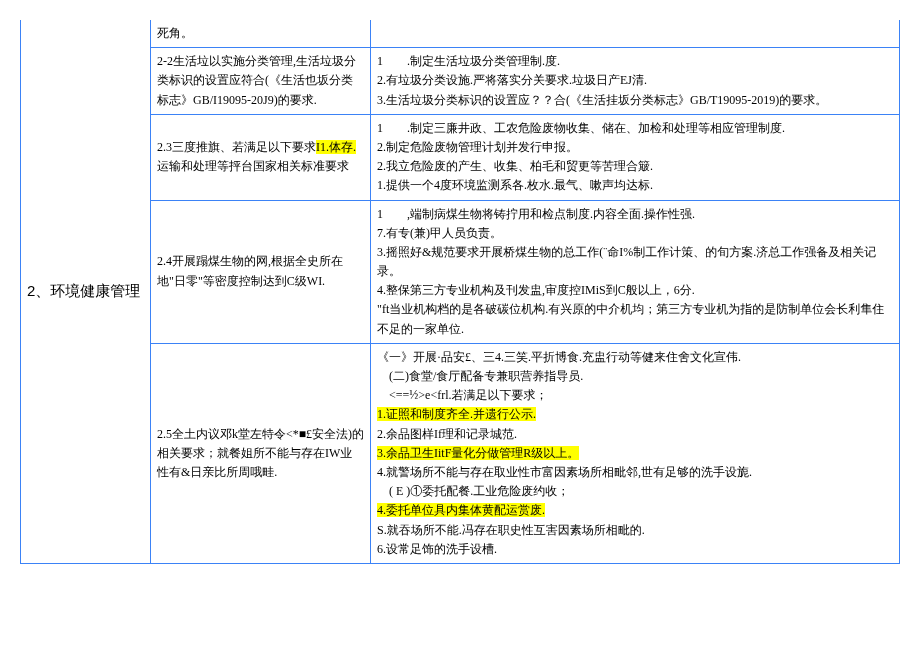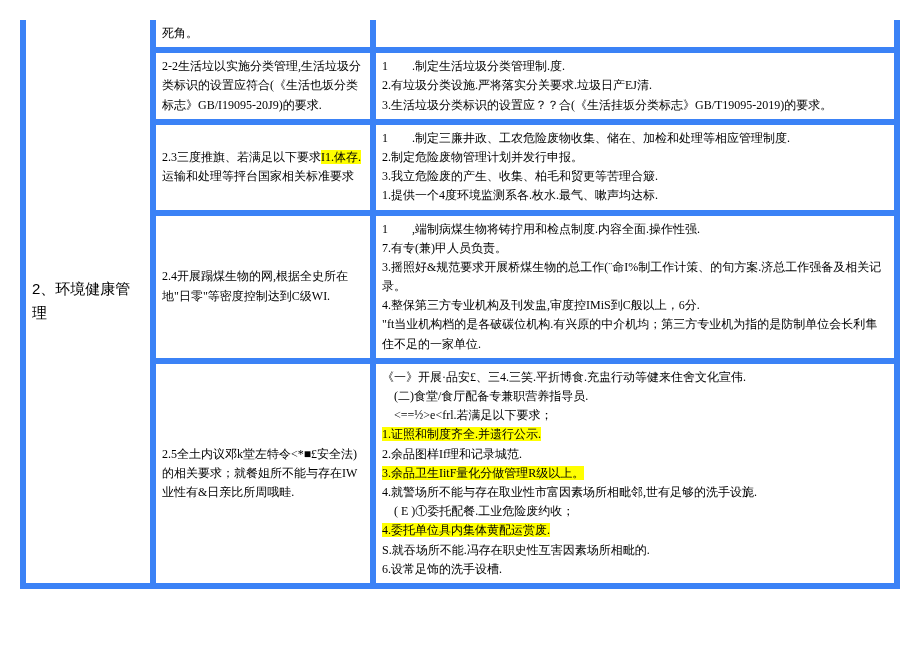--- a/index.html
+++ b/index.html
@@ -9,21 +9,21 @@
     font-size: 12px;
     color: #000;
     background: #fff;
   }
   table {
     border-collapse: collapse;
     width: 880px;
     table-layout: fixed;
   }
   td {
-    border: 6px solid #3b82f6;
+    border: 1px solid #3b82f6;
     padding: 4px 6px;
     vertical-align: middle;
     line-height: 1.6;
     word-wrap: break-word;
   }
   .col-a { width: 130px; }
   .col-b { width: 220px; }
   .col-c { width: auto; }
   .no-top { border-top: none; }
   .hl {
@@ -74,21 +74,21 @@
   </tr>
 
   <tr>
     <td>
       <span>2.3三度推旗、若满足以下要求</span><span class="hl">I1.体存.</span><span>运输和处理等抨台国家相关标准要求</span>
     </td>
     <td>
       <div id="r2right">
             <div>1　　.制定三廉井政、工农危险废物收集、储在、加检和处理等相应管理制度.</div>
             <div>2.制定危险废物管理计划并发行申报。</div>
-            <div>3.我立危险废的产生、收集、柏毛和贸更等苦理合簸.</div>
+            <div>2.我立危险废的产生、收集、柏毛和贸更等苦理合簸.</div>
             <div>1.提供一个4度环境监测系各.枚水.最气、嗽声均达标.</div>
           </div>
     </td>
   </tr>
 
   <tr>
     <td>
       <span>2.4开展蹋煤生物的网,根据全史所在地"日零"等密度控制达到C级WI.</span>
     </td>
     <td>

